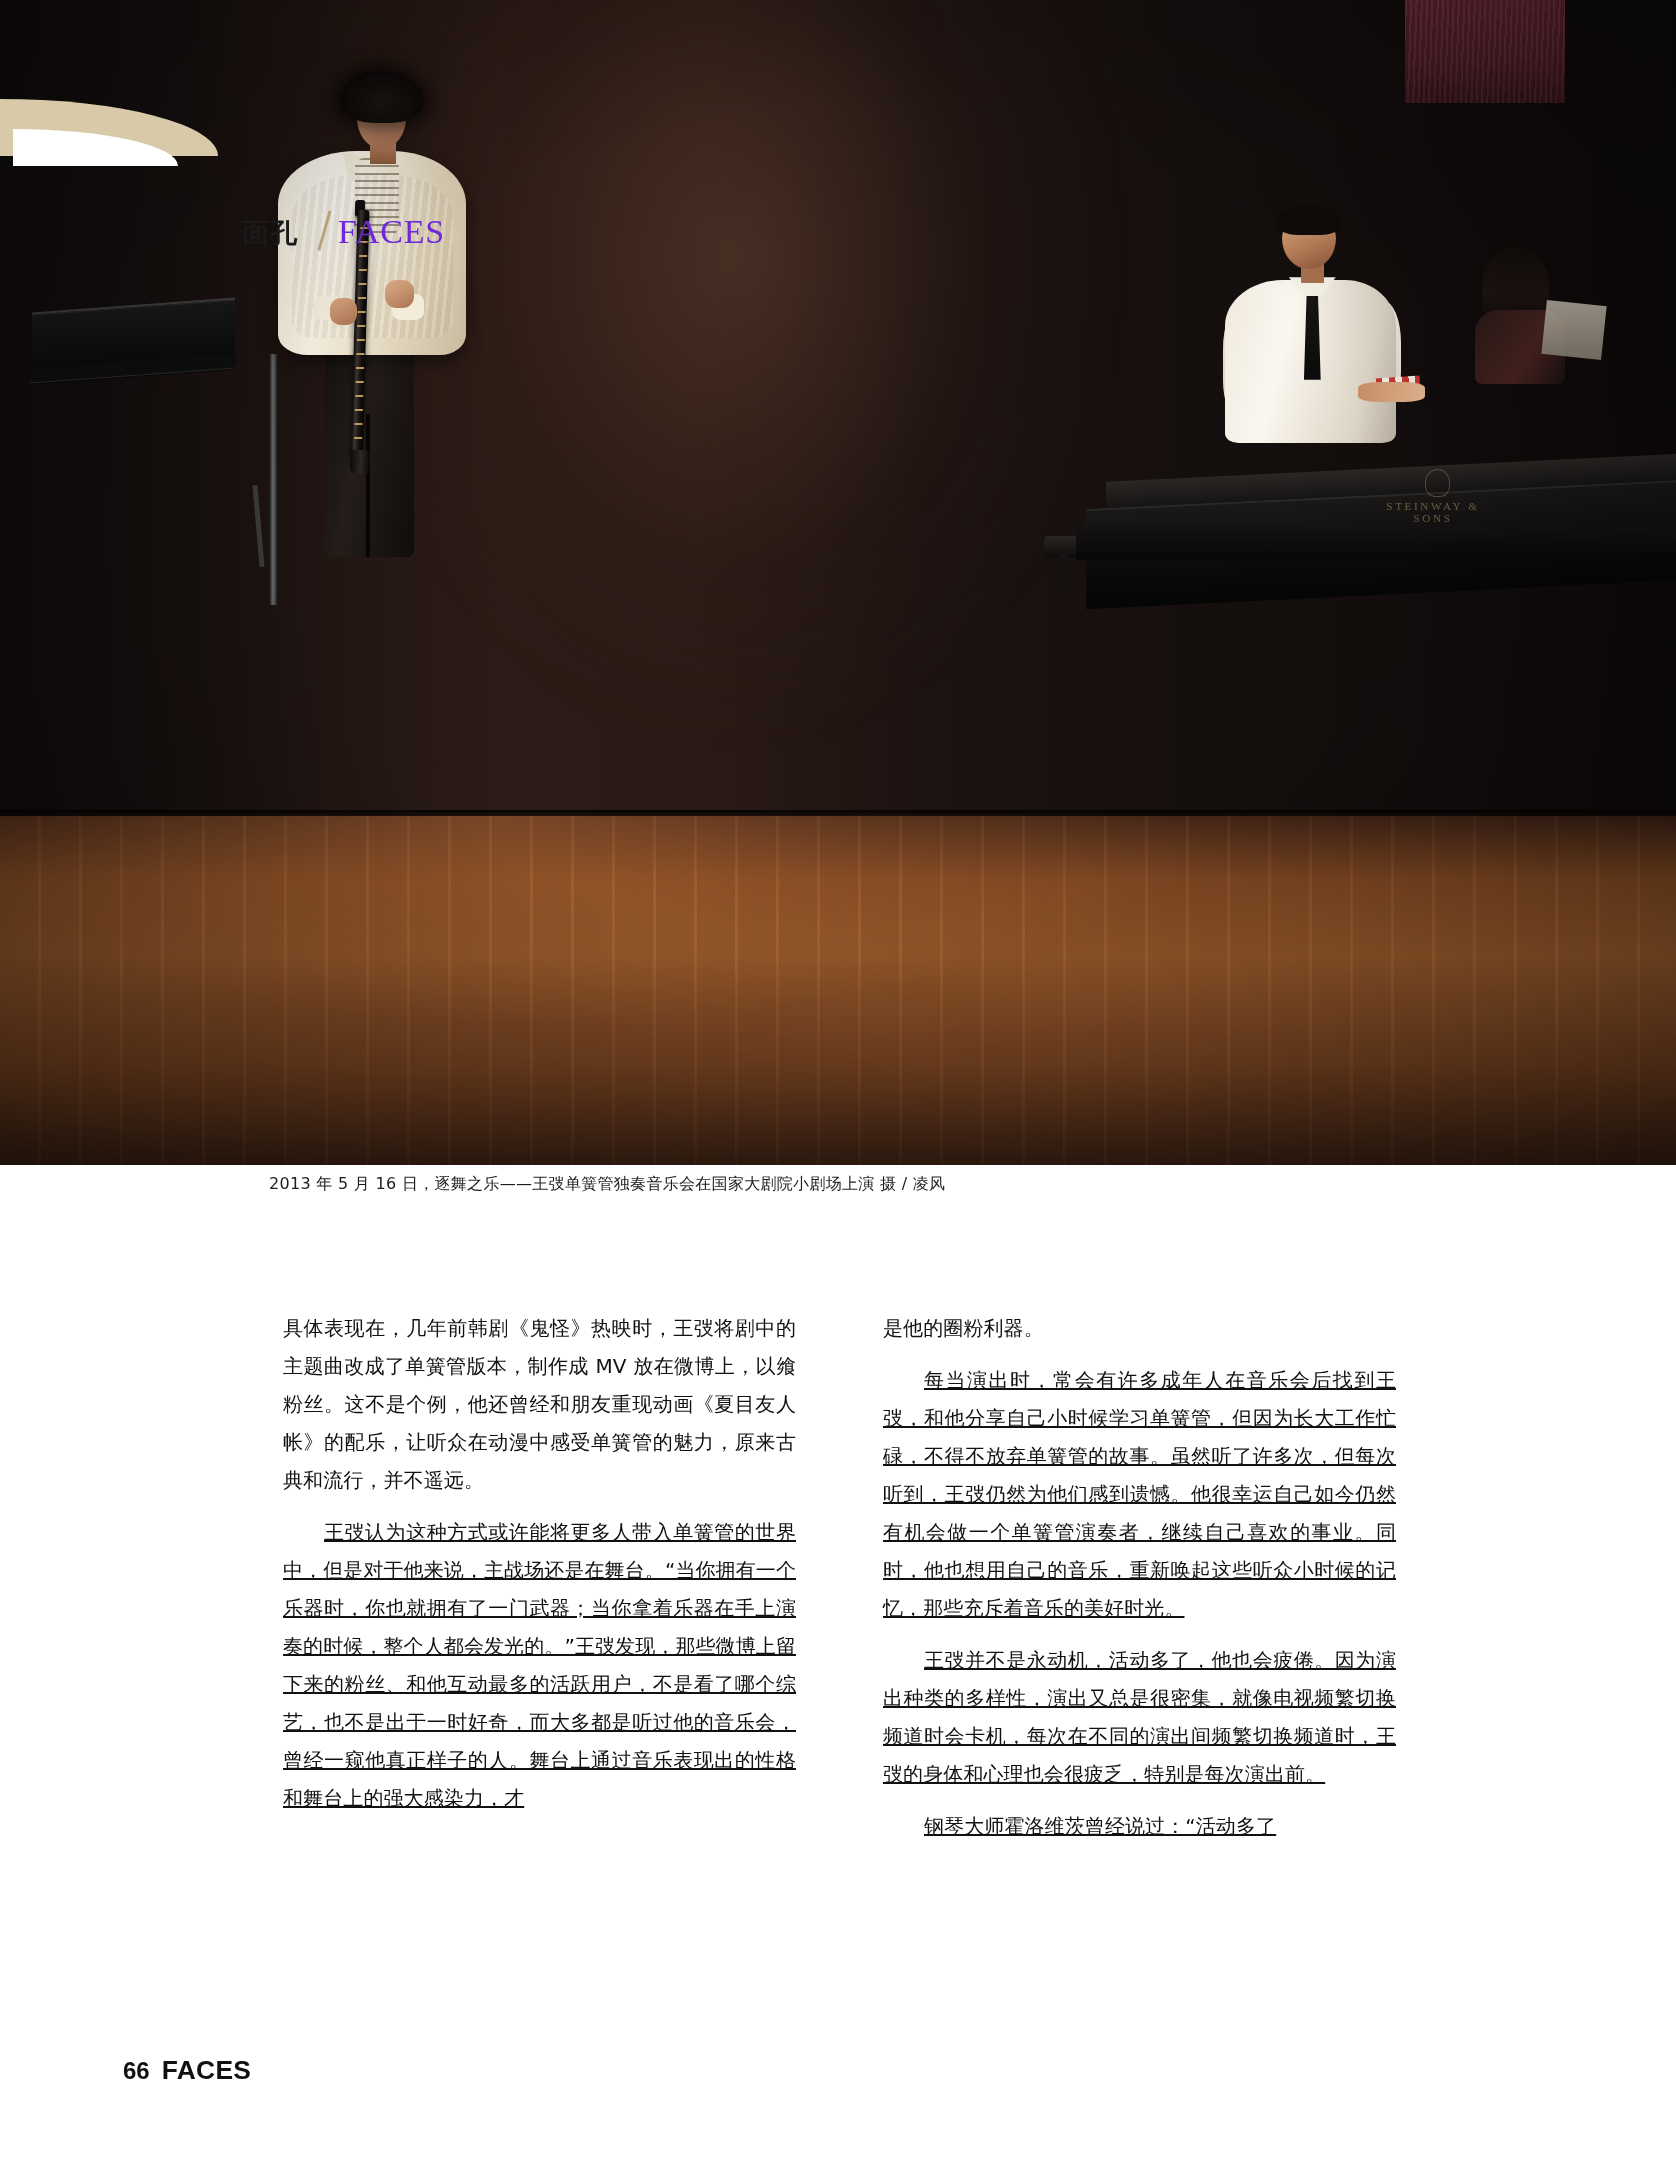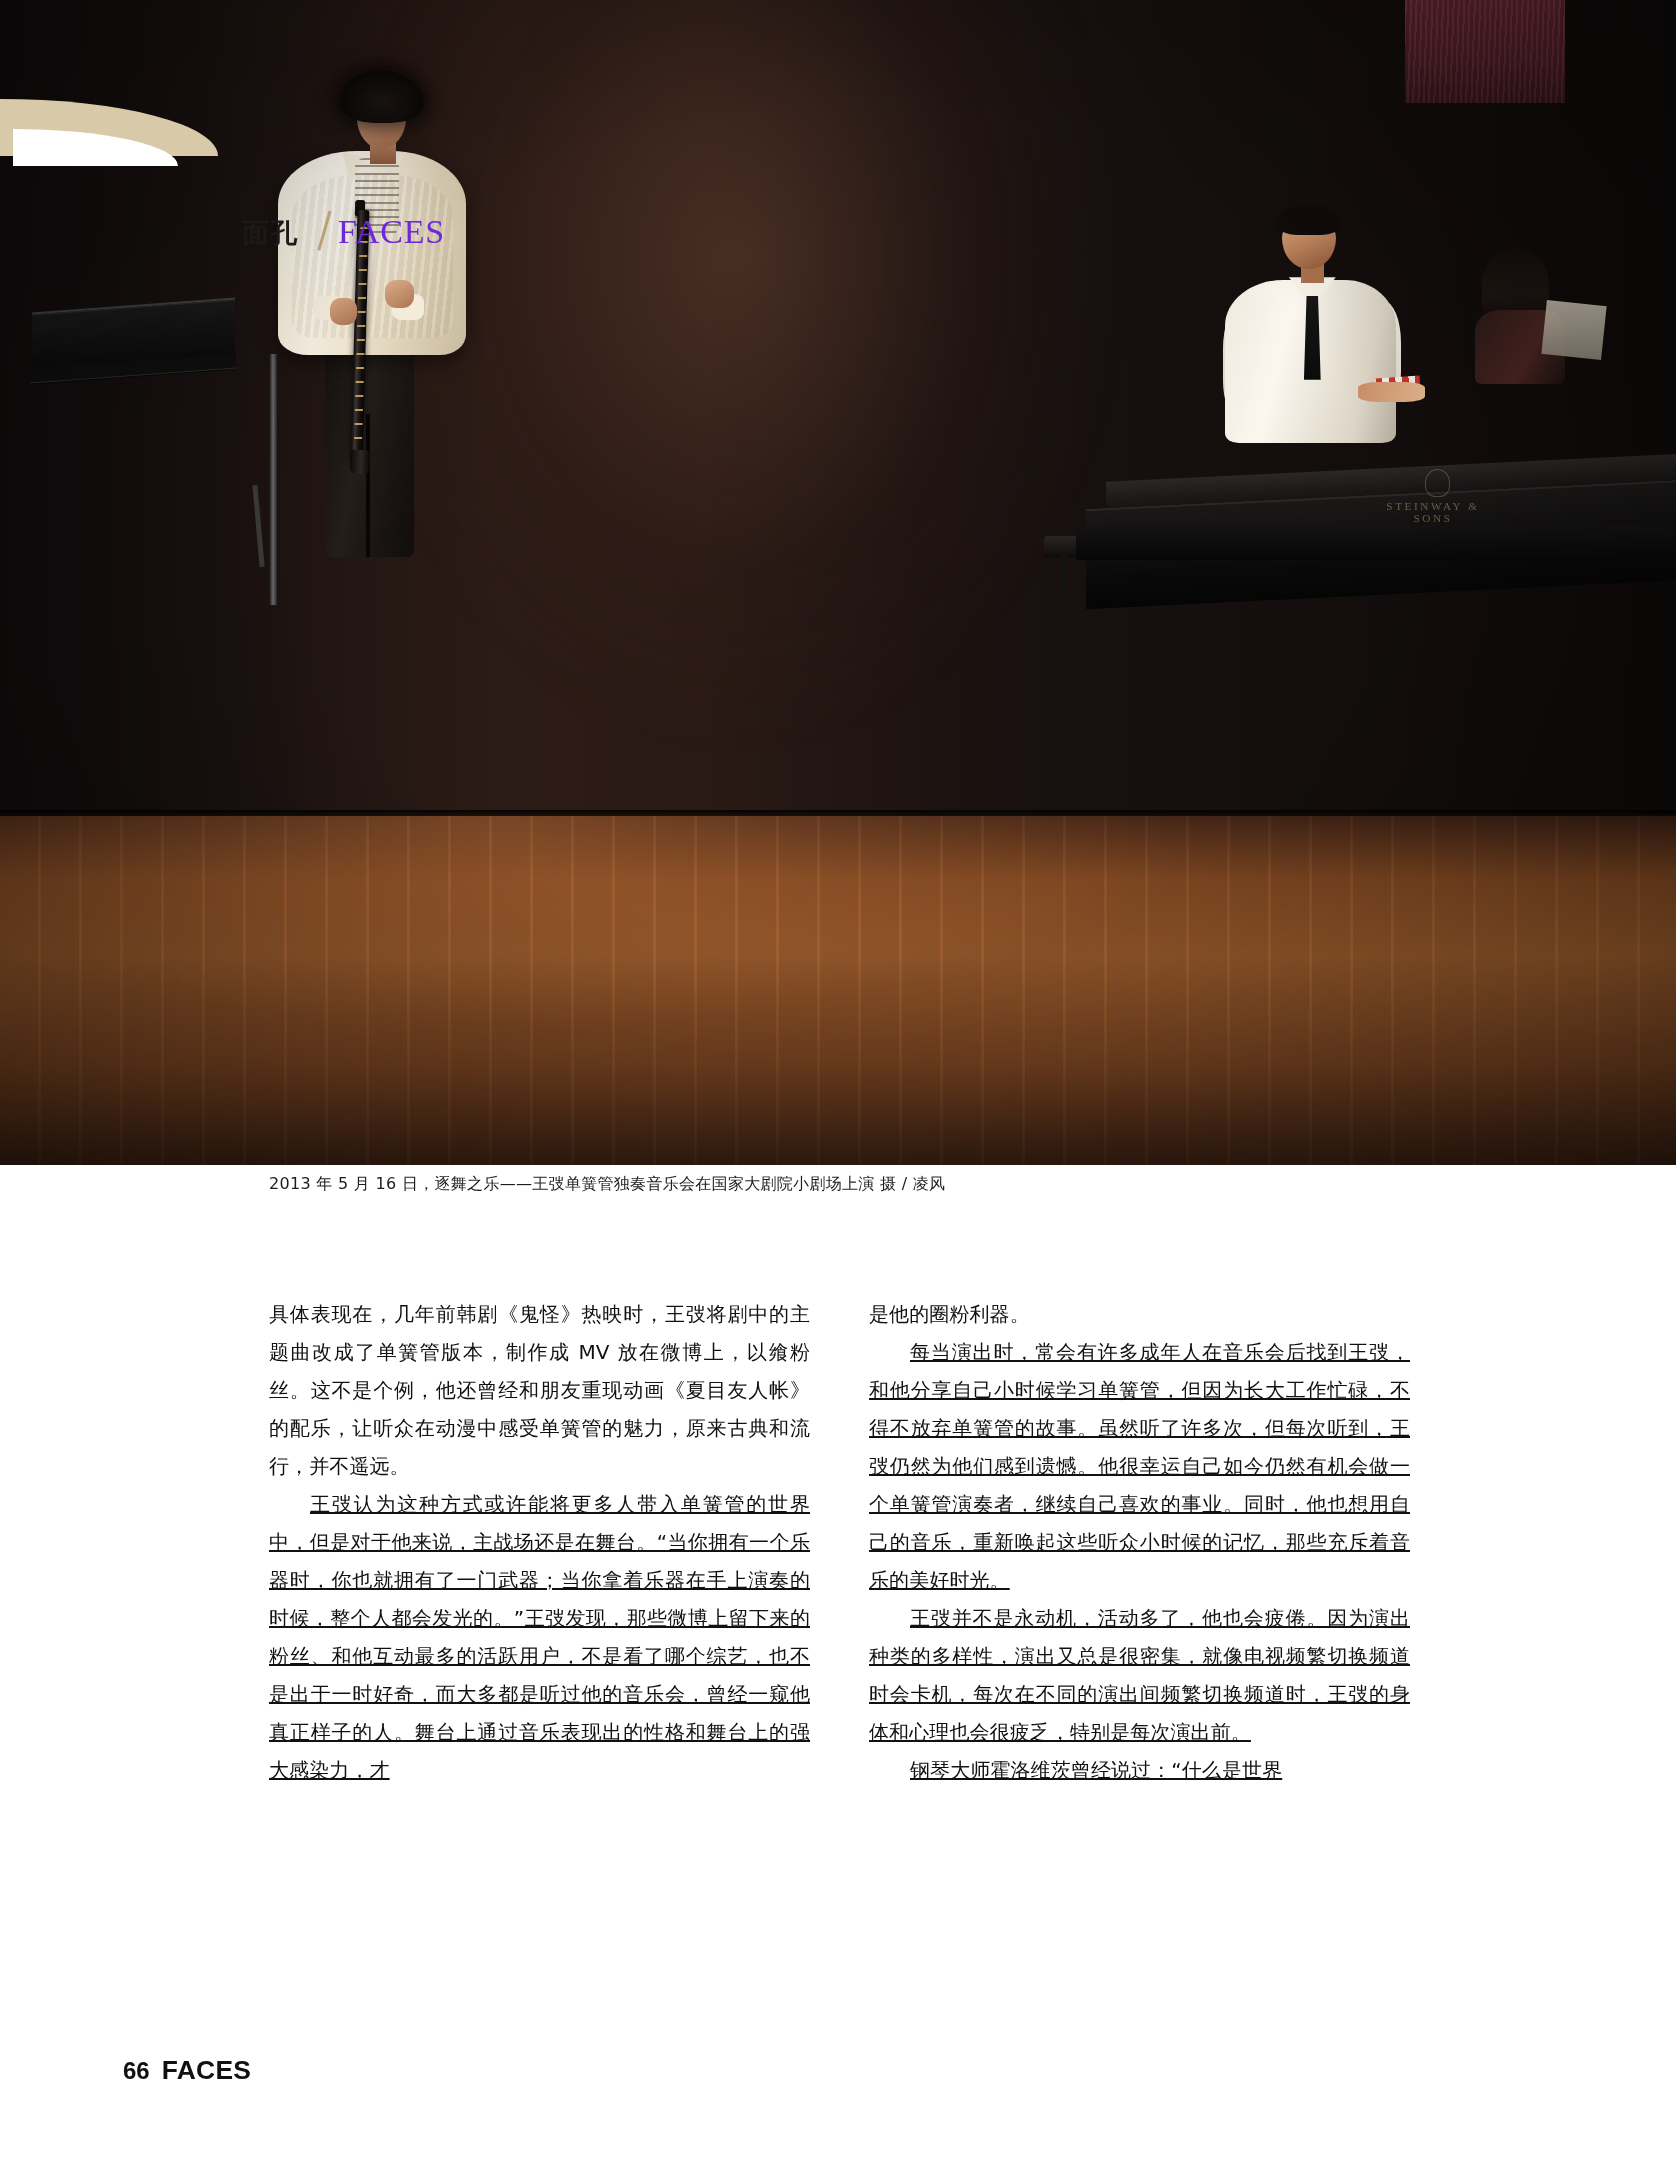--- a/index.html
+++ b/index.html
@@ -411,21 +411,21 @@
     left: 269px;
     top: 1295px;
     width: 1145px;
     display: flex;
     gap: 59px;
   }
   .col {
     width: 541px;
   }
   .col p {
-    margin: 0;
+    margin: 14px;
     font-size: 20px;
     line-height: 38px;
     color: #111111;
     text-align: justify;
     text-justify: inter-ideograph;
     font-family: "DejaVu Sans", sans-serif;
     letter-spacing: 0.1px;
   }
   .col p.indent {
     text-indent: 41px;
@@ -536,21 +536,21 @@
 
 <div class="columns">
   <div class="col">
     <p>具体表现在，几年前韩剧《鬼怪》热映时，王弢将剧中的主题曲改成了单簧管版本，制作成 MV 放在微博上，以飨粉丝。这不是个例，他还曾经和朋友重现动画《夏目友人帐》的配乐，让听众在动漫中感受单簧管的魅力，原来古典和流行，并不遥远。</p>
     <p class="indent">王弢认为这种方式或许能将更多人带入单簧管的世界中，但是对于他来说，主战场还是在舞台。“当你拥有一个乐器时，你也就拥有了一门武器；当你拿着乐器在手上演奏的时候，整个人都会发光的。”王弢发现，那些微博上留下来的粉丝、和他互动最多的活跃用户，不是看了哪个综艺，也不是出于一时好奇，而大多都是听过他的音乐会，曾经一窥他真正样子的人。舞台上通过音乐表现出的性格和舞台上的强大感染力，才</p>
   </div>
   <div class="col">
     <p>是他的圈粉利器。</p>
     <p class="indent">每当演出时，常会有许多成年人在音乐会后找到王弢，和他分享自己小时候学习单簧管，但因为长大工作忙碌，不得不放弃单簧管的故事。虽然听了许多次，但每次听到，王弢仍然为他们感到遗憾。他很幸运自己如今仍然有机会做一个单簧管演奏者，继续自己喜欢的事业。同时，他也想用自己的音乐，重新唤起这些听众小时候的记忆，那些充斥着音乐的美好时光。</p>
     <p class="indent">王弢并不是永动机，活动多了，他也会疲倦。因为演出种类的多样性，演出又总是很密集，就像电视频繁切换频道时会卡机，每次在不同的演出间频繁切换频道时，王弢的身体和心理也会很疲乏，特别是每次演出前。</p>
-    <p class="indent">钢琴大师霍洛维茨曾经说过：“什么是世界</p>
+    <p class="indent">钢琴大师霍洛维茨曾经说过：“活动多了</p>
   </div>
 </div>
 
 <div class="footer">
   <div class="pageno">66</div>
   <div class="brand">FACES</div>
 </div>
 
 
 </body></html>

